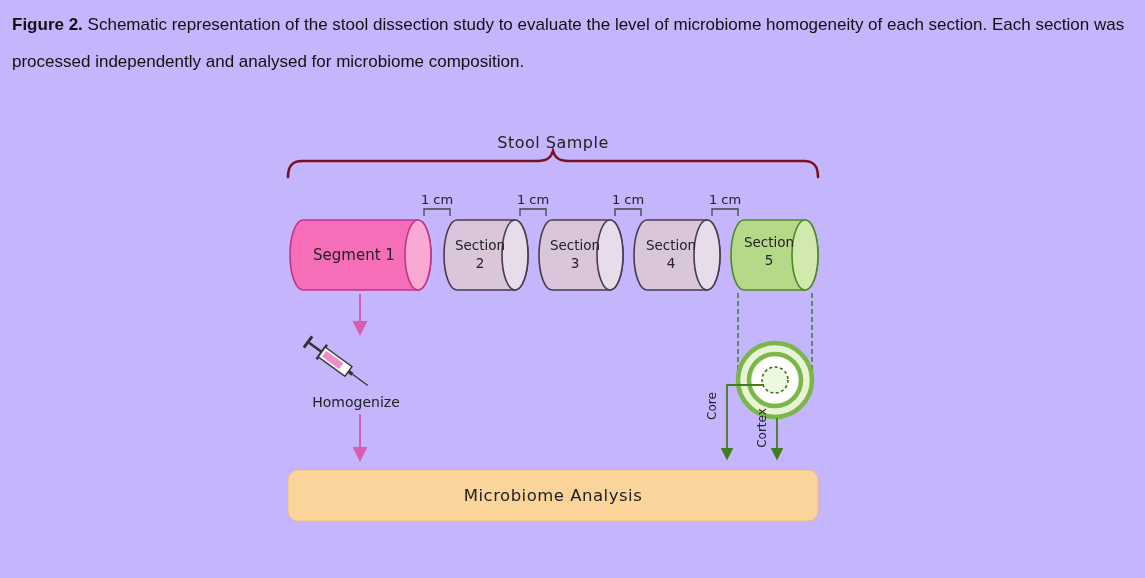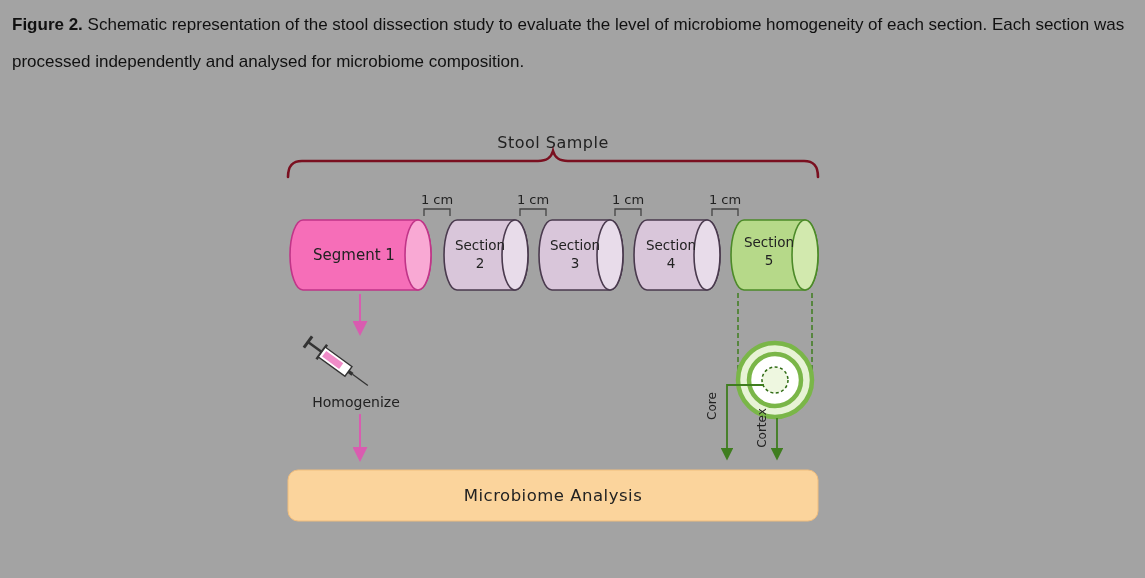--- a/index.html
+++ b/index.html
@@ -1,16 +1,16 @@
 <!DOCTYPE html>
 <html><head>
 <meta charset="utf-8">
 <style>
   html,body{margin:0;padding:0;background:#ffffff;}
-  .page{position:relative;width:1145px;height:578px;background:#a3a3a3;overflow:hidden;
+  .page{position:relative;width:1145px;height:578px;background:#c4b5fd;overflow:hidden;
         font-family:"Liberation Sans","DejaVu Sans",sans-serif;color:#1a1a1a;}
   .caption{position:absolute;left:12px;top:6px;max-width:1118px;
            font-size:17px;line-height:2.2;color:#111;}
   .caption b{font-weight:bold;}
   svg{position:absolute;left:0;top:0;}
   svg text{font-family:"DejaVu Sans","Liberation Sans",sans-serif;fill:#222;}
   .title-text{font-size:16px;letter-spacing:0.5px;}
   .gap-text{font-size:13px;}
   .cyl-label{font-size:13.5px;}
   .seg-label{font-size:15px;}

